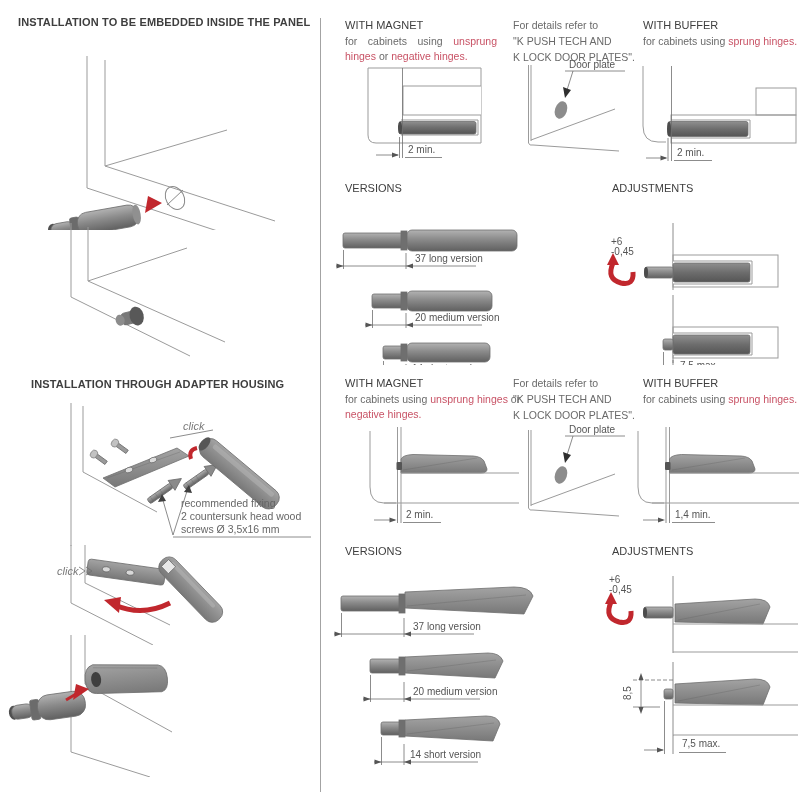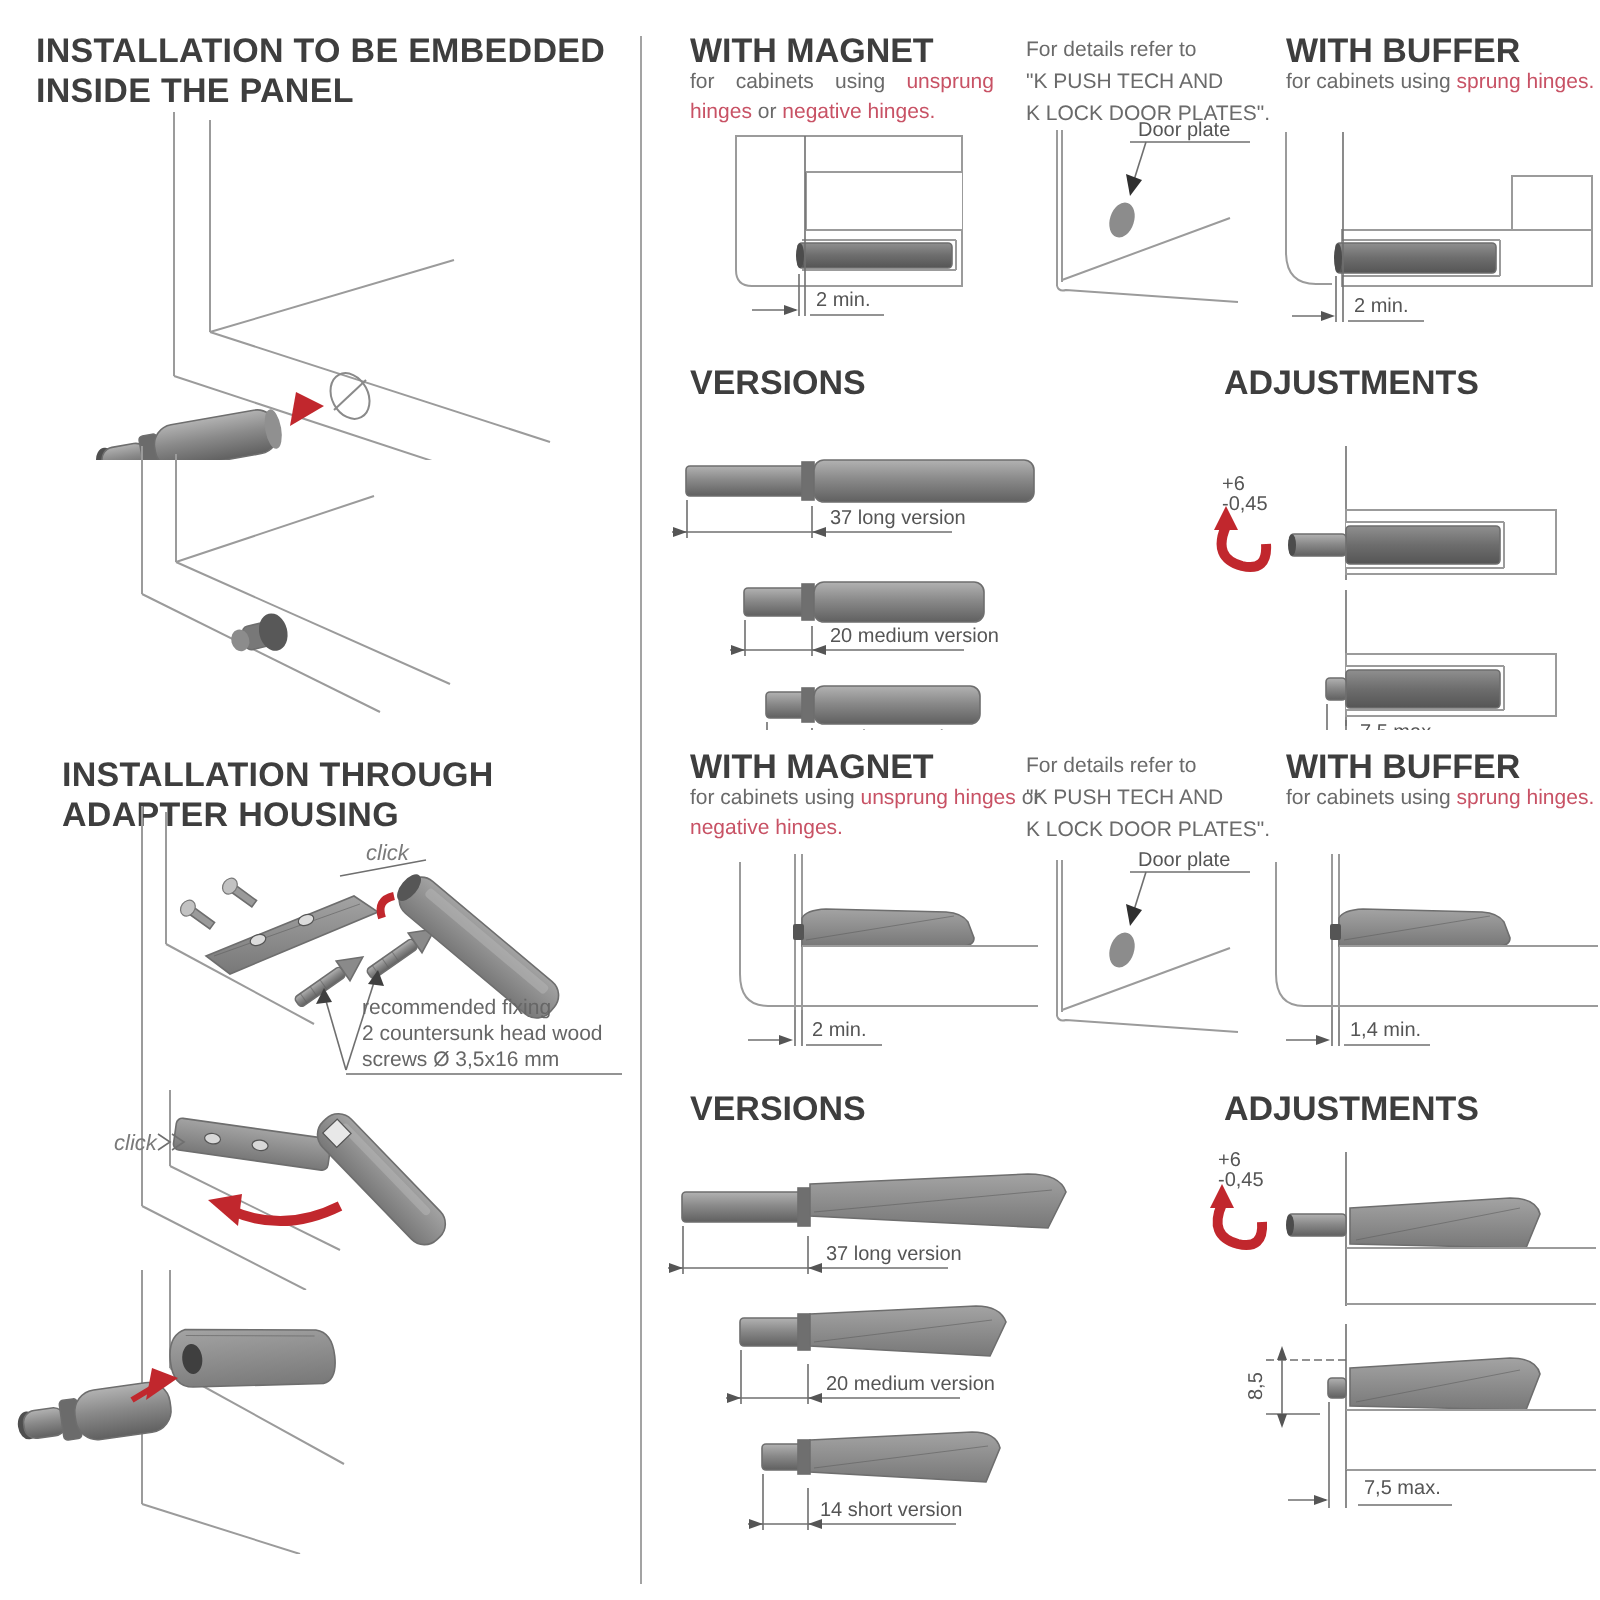--- a/index.html
+++ b/index.html
@@ -1,21 +1,21 @@
 <!DOCTYPE html>
 <html><head>
 <meta charset="utf-8">
 <style>
   *{margin:0;padding:0;box-sizing:border-box}
   html,body{background:#fff}
   #page{position:relative;width:800px;height:800px;background:#fff;
         font-family:"Liberation Sans",sans-serif;overflow:hidden}
   .abs{position:absolute}
-  .h-main{font-size:17px;font-weight:bold;color:#3e3e3e;letter-spacing:.15px}
-  .sub-h{font-size:17px;font-weight:bold;color:#3e3e3e}
+  .h-main{font-size:11px;font-weight:bold;color:#3e3e3e;letter-spacing:.15px}
+  .sub-h{font-size:11px;font-weight:normal;color:#3e3e3e}
   .txt{font-size:10.5px;color:#6a6a6a;line-height:15px}
   .txt .tt{display:block;margin-bottom:1px}
   .red{color:#c85265}
   .just{text-align:justify}
   .divider{width:1px;background:#a3a3a3}
   svg{display:block}
   svg text{font-family:"Liberation Sans",sans-serif;font-size:10px;fill:#555}
   text.click{font-style:italic;font-size:11px;fill:#7a7a7a}
   text.note{font-size:10.5px;fill:#666}
   .gl{stroke:#9b9b9b;stroke-width:1;fill:none}

